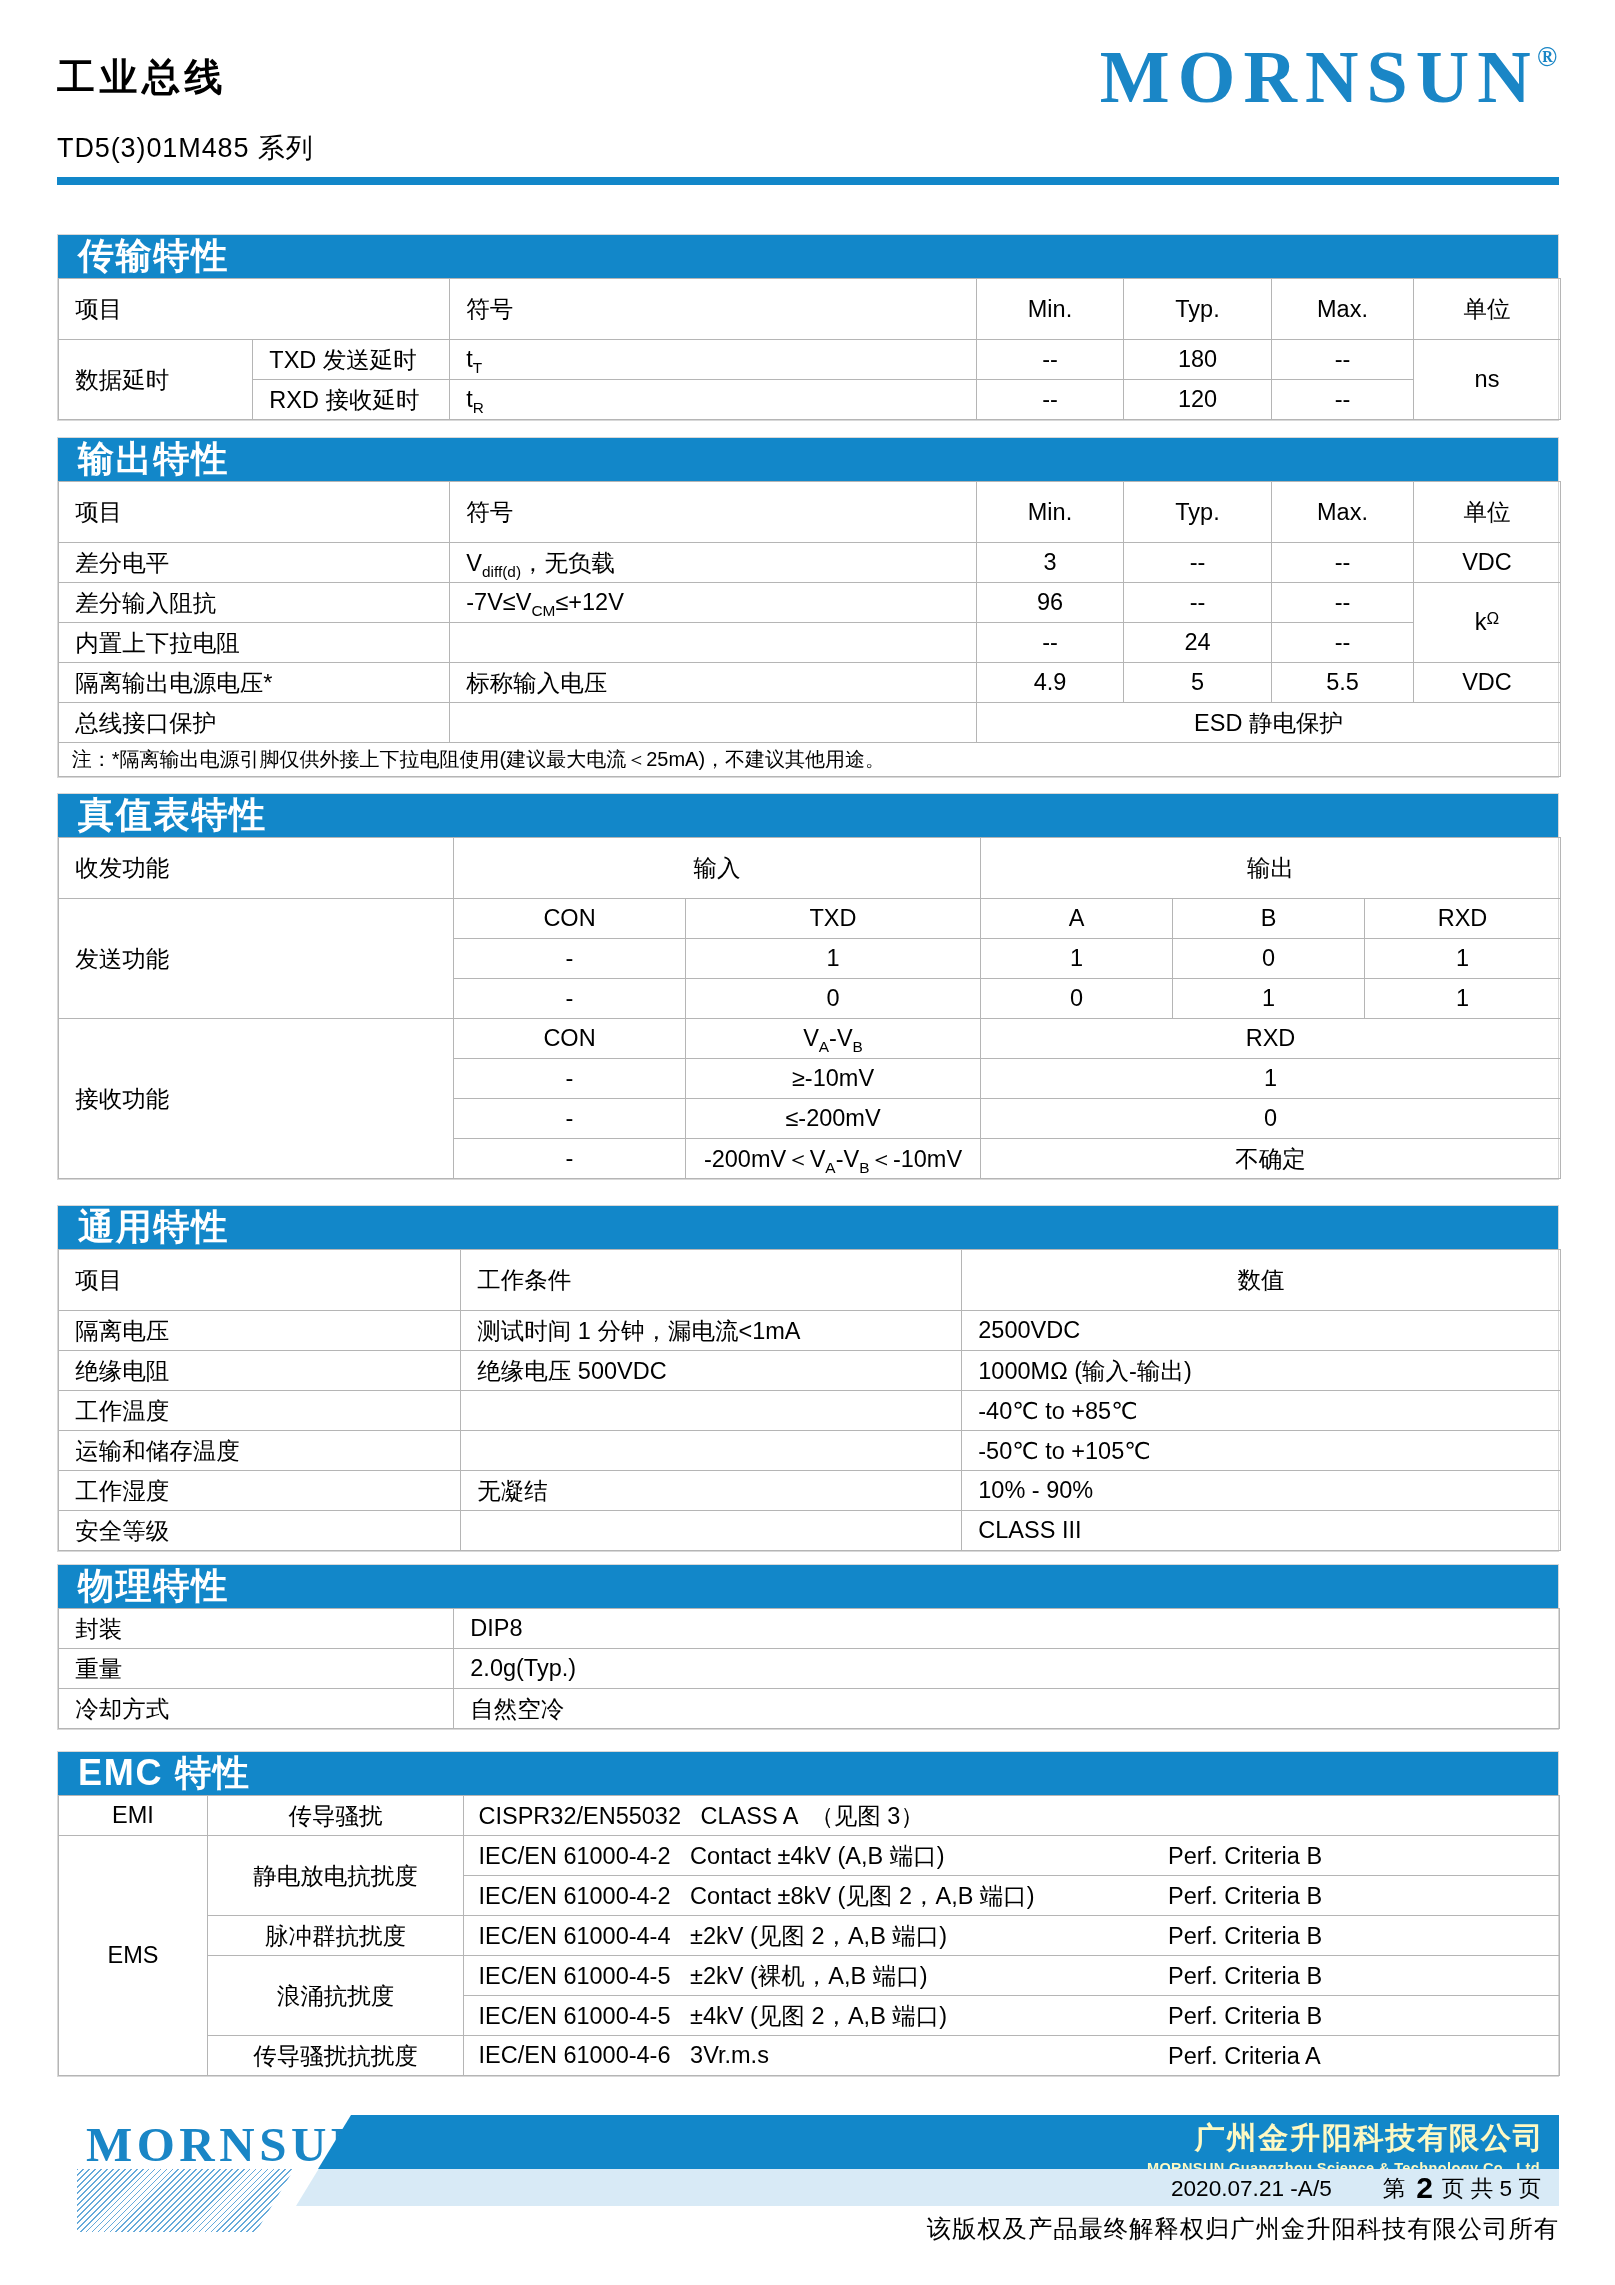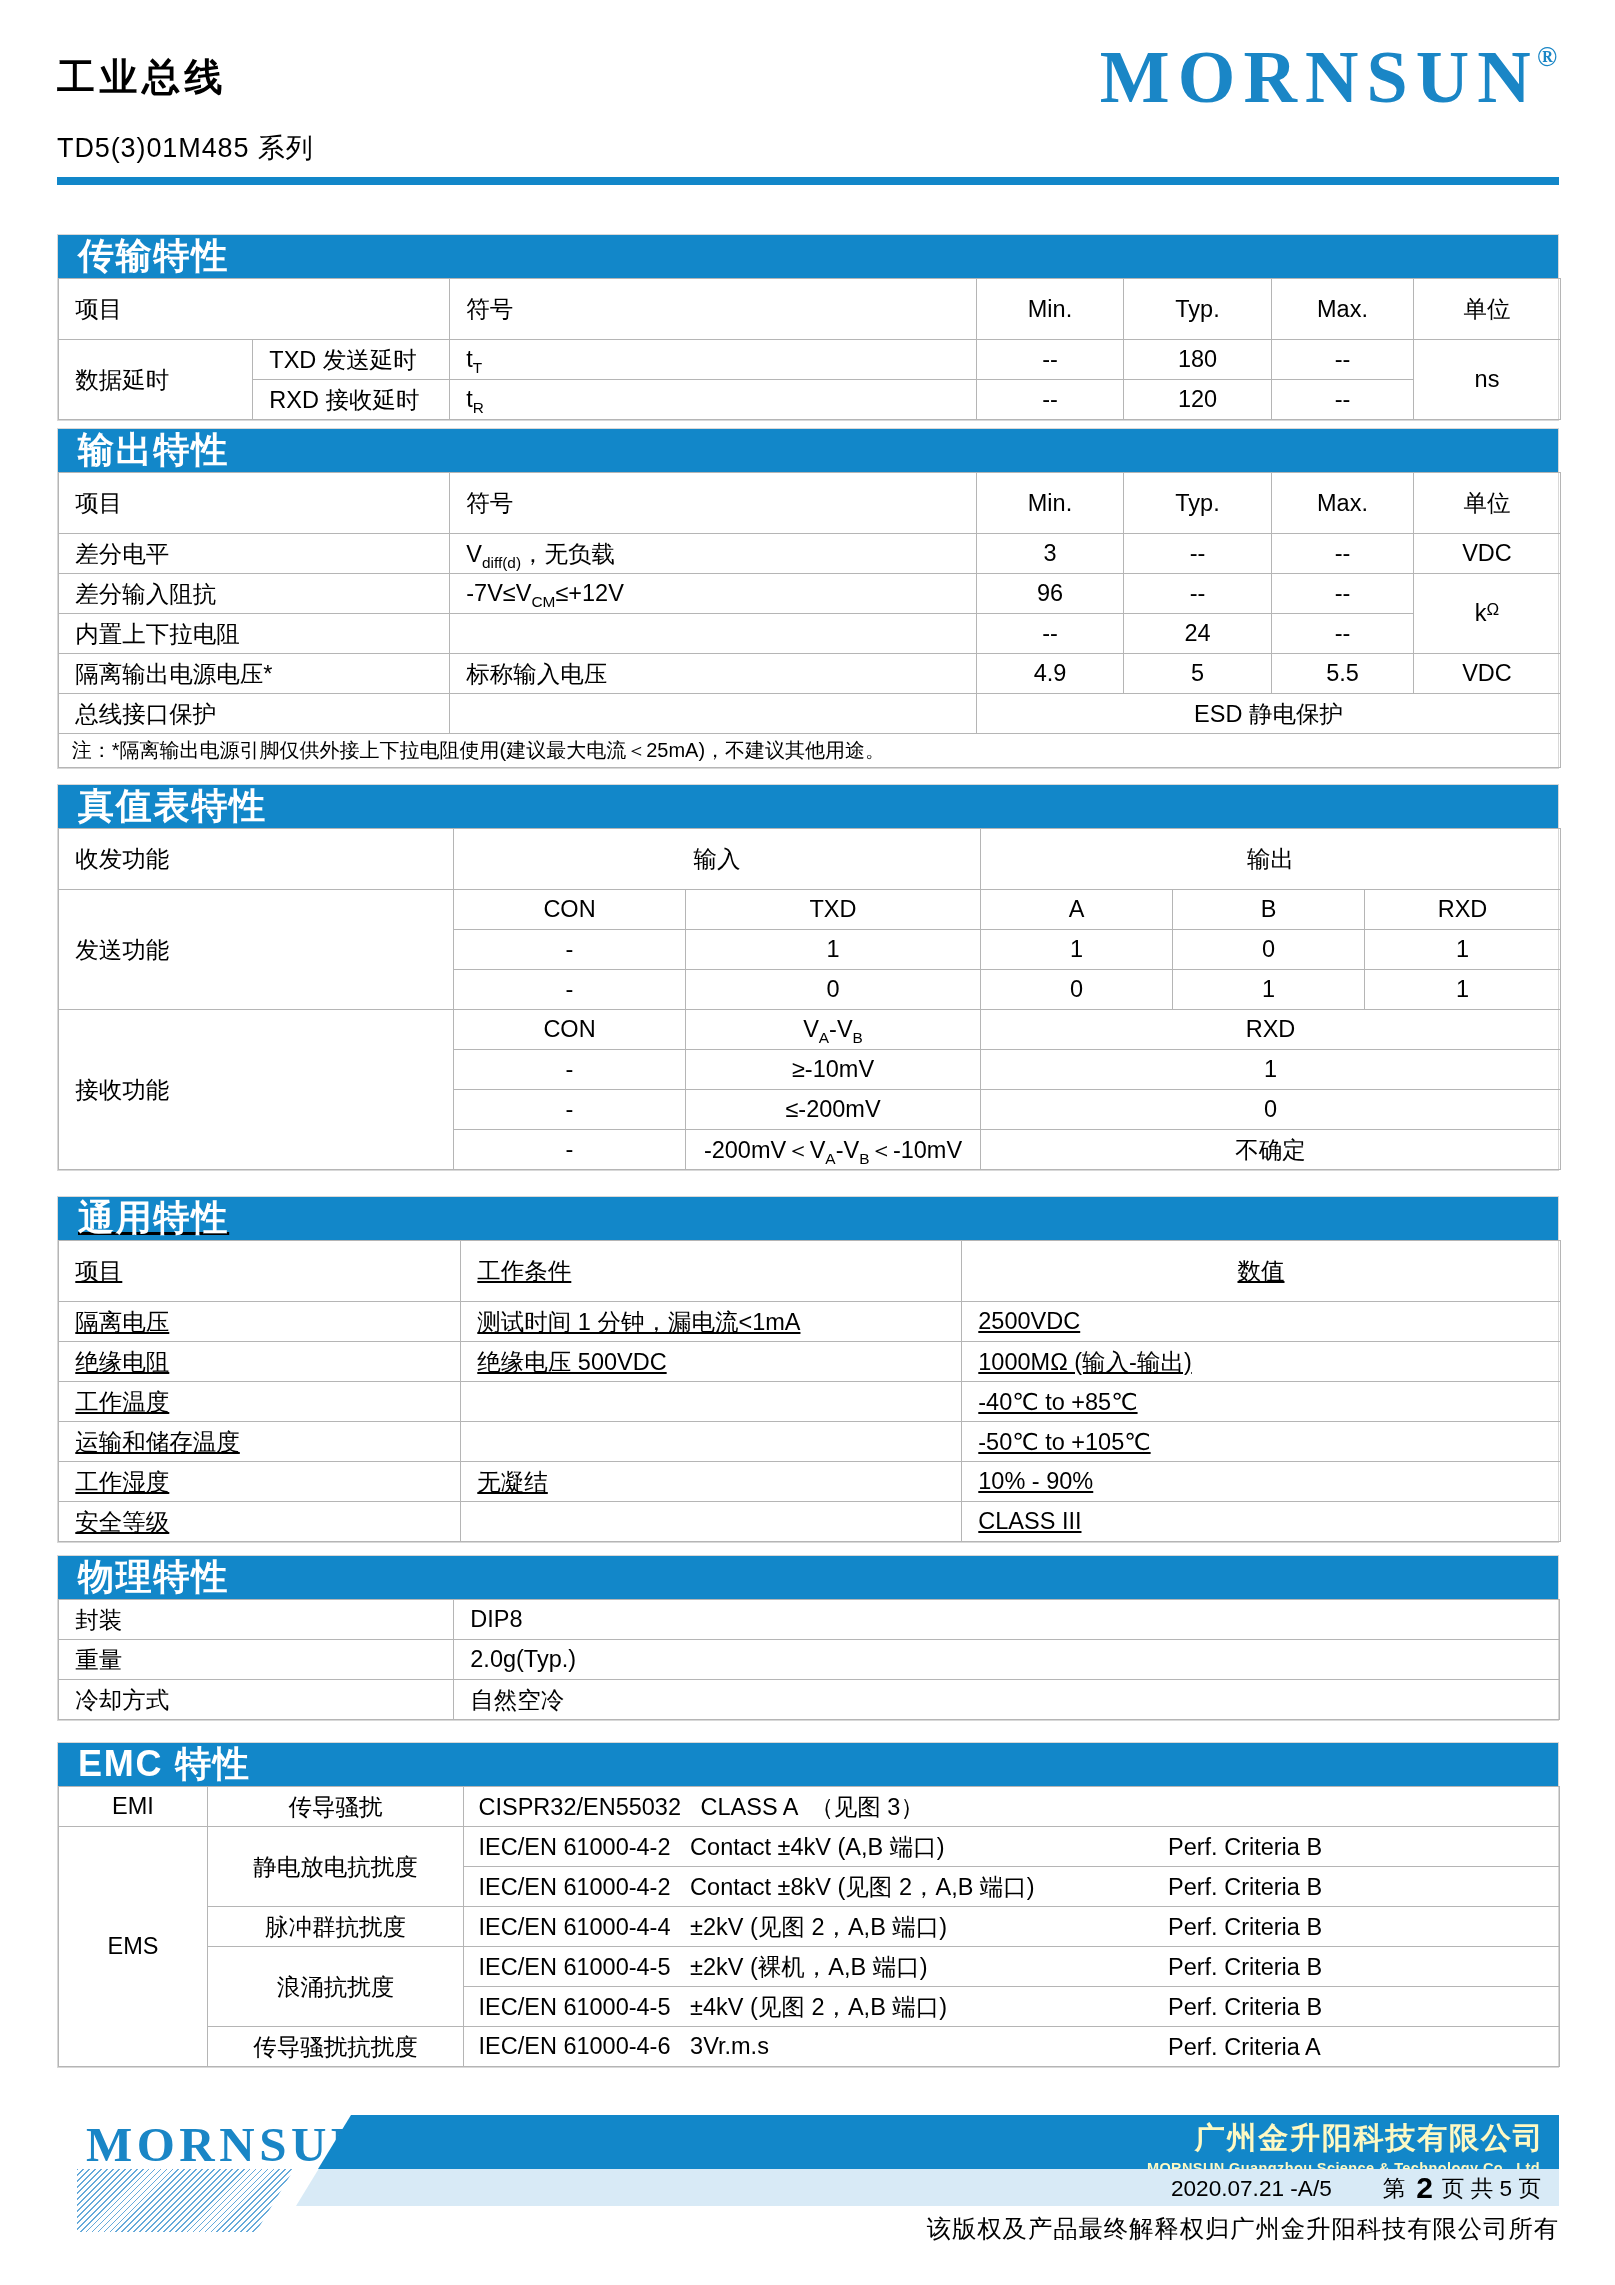--- a/index.html
+++ b/index.html
@@ -17,22 +17,22 @@
   .header-rule  { height:8.1px; background:#1287C9; margin-top:11px; }
   .brand-logo {
     position:absolute; top:40px; right:0;
     font-family:"Liberation Serif","DejaVu Serif",serif; font-weight:bold;
     font-size:74px; color:#1A86C6; letter-spacing:8.1px; line-height:1;
   }
   .brand-logo .reg { font-size:27px; letter-spacing:0; position:relative; top:-36px; left:-1.8px; }
 
   
   .section { border:1.8px solid #d8d8d8; background:#fff; }
-  .m1{margin-top:49px;} .m2{margin-top:7px;} .m3{margin-top:15.4px;}
-  .m4{margin-top:25px;text-decoration:underline;} .m5{margin-top:11.8px;} .m6{margin-top:21px;}
+  .m1{margin-top:49px;} .m2{margin-top:16px;} .m3{margin-top:15.4px;}
+  .m4{margin-top:25px;} .m5{margin-top:11.8px;} .m6{margin-top:21px;}
   .bar {
     height:43px; background:#1287C9; color:#fff; font-size:36px; font-weight:bold;
     line-height:42px; padding-left:20px; letter-spacing:1.8px;
   }
   table { width:100%; border-collapse:collapse; table-layout:fixed; }
   td {
     border:0.9px solid #b5b5b5; font-size:23.5px; height:40px; padding:0 5.4px;
     overflow:hidden; white-space:nowrap;
   }
   tr.hrow td { height:61px; }

